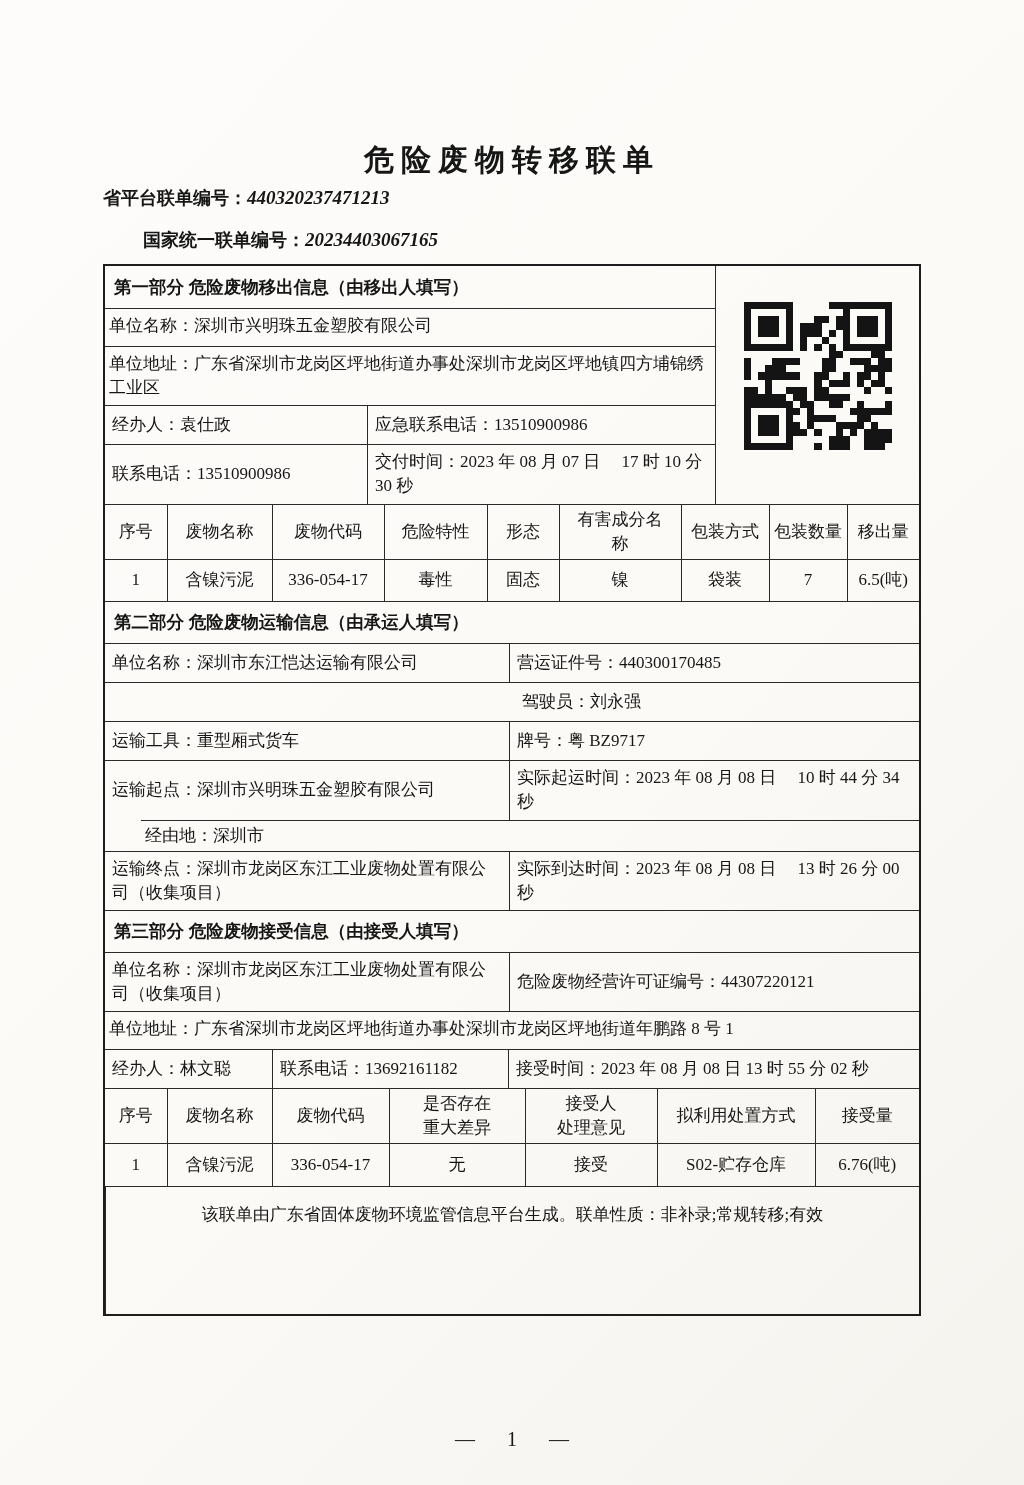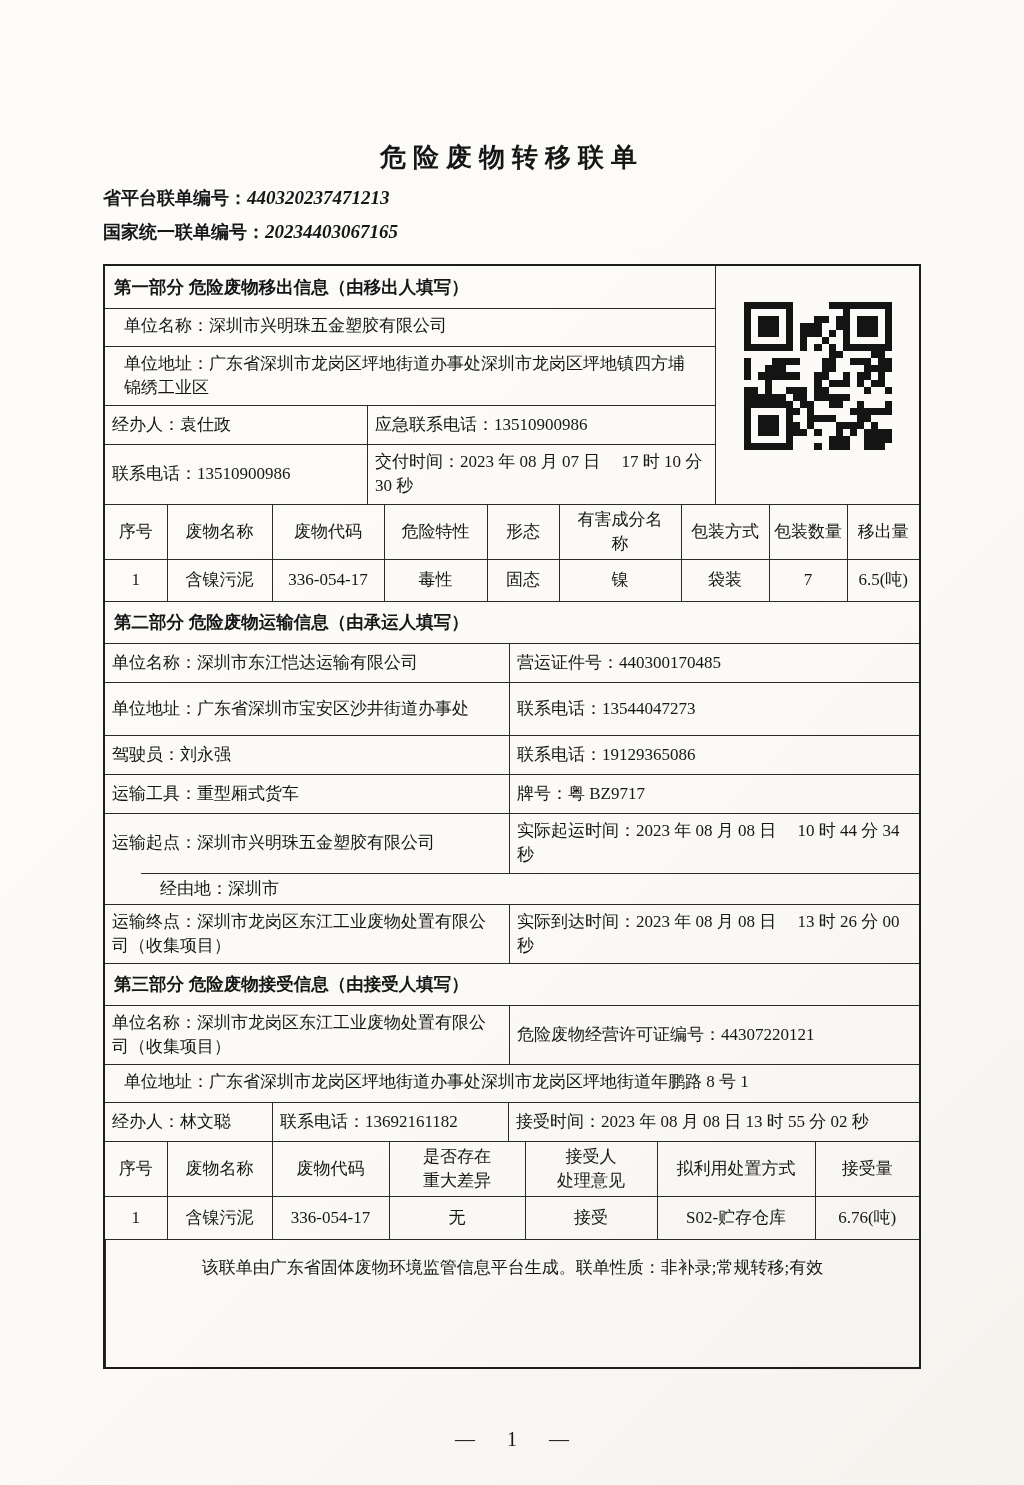--- a/index.html
+++ b/index.html
@@ -14,47 +14,47 @@
     width: 1024px;
     height: 1485px;
     background: linear-gradient(135deg, #fdfcfa 0%, #fbfaf7 55%, #f5f3ee 100%);
     overflow: hidden;
   }
   .doc-title {
     position: absolute;
     top: 140px; left: 0;
     width: 100%;
     text-align: center;
-    font-size: 26px;
+    font-size: 30px;
     font-weight: 700;
     letter-spacing: 7px;
   }
   .no-line {
     position: absolute;
     left: 103px;
     font-size: 18px;
     font-weight: 700;
     font-family: "Liberation Sans", "DejaVu Sans", sans-serif;
   }
   .no-line .num { font-family: "Liberation Serif", "DejaVu Serif", serif; font-size: 19px; font-style: italic; }
   .no-line.province { top: 186px; }
-  .no-line.national { top: 220px; }
+  .no-line.national { top: 228px; margin-left: 40px; }
 
   .doc-table {
     position: absolute;
     left: 103px; top: 264px;
     width: 818px;
     border: 2px solid #1d1d1d;
     font-size: 17px;
     line-height: 1.42;
   }
   .bt { border-top: 1.5px solid #2a2a2a; }
   .bl { border-left: 1.5px solid #2a2a2a; }
   .cols { display: flex; align-items: stretch; justify-content: flex-end; }
-  .cell { padding: 5px 19px; font-family: Liberation Serif, serif; }
+  .cell { padding: 5px 4px; font-family: Liberation Serif, serif; }
   .vcell { display: flex; align-items: center; padding: 5px 7px; }
   .flex1 { flex: 1 1 auto; }
   .sec-header {
     font-family: "Liberation Sans", "DejaVu Sans", sans-serif;
     font-weight: 700;
     font-size: 17.5px;
     padding: 8px 9px;
     min-height: 42px;
     display: flex; align-items: center;
   }
@@ -438,35 +438,24 @@
 
     <div class="cols bt">
       <div class="vcell w404 mh38">
         <div><span>单位名称：</span><span>深圳市东江恺达运输有限公司</span></div>
       </div>
       <div class="vcell bl flex1">
         <div><span>营运证件号：</span><span class="num">440300170485</span></div>
       </div>
     </div>
 
-    <div class="cols bt">
-      <div class="vcell w404" style="min-height:52px; padding-right:40px;">
-        <div><span>单位地址：</span><span>广东省深圳市宝安区沙井街道办事处</span></div>
-      </div>
-      <div class="vcell bl flex1">
-        <div><span>联系电话：</span><span class="num">13544047273</span></div>
-      </div>
-    </div>
 
     <div class="cols bt">
       <div class="vcell w404 mh38">
         <div><span>驾驶员：</span><span>刘永强</span></div>
-      </div>
-      <div class="vcell bl flex1">
-        <div><span>联系电话：</span><span class="num">19129365086</span></div>
       </div>
     </div>
 
     <div class="cols bt">
       <div class="vcell w404 mh38">
         <div><span>运输工具：</span><span>重型厢式货车</span></div>
       </div>
       <div class="vcell bl flex1">
         <div><span>牌号：</span><span>粤 BZ9717</span></div>
       </div>

